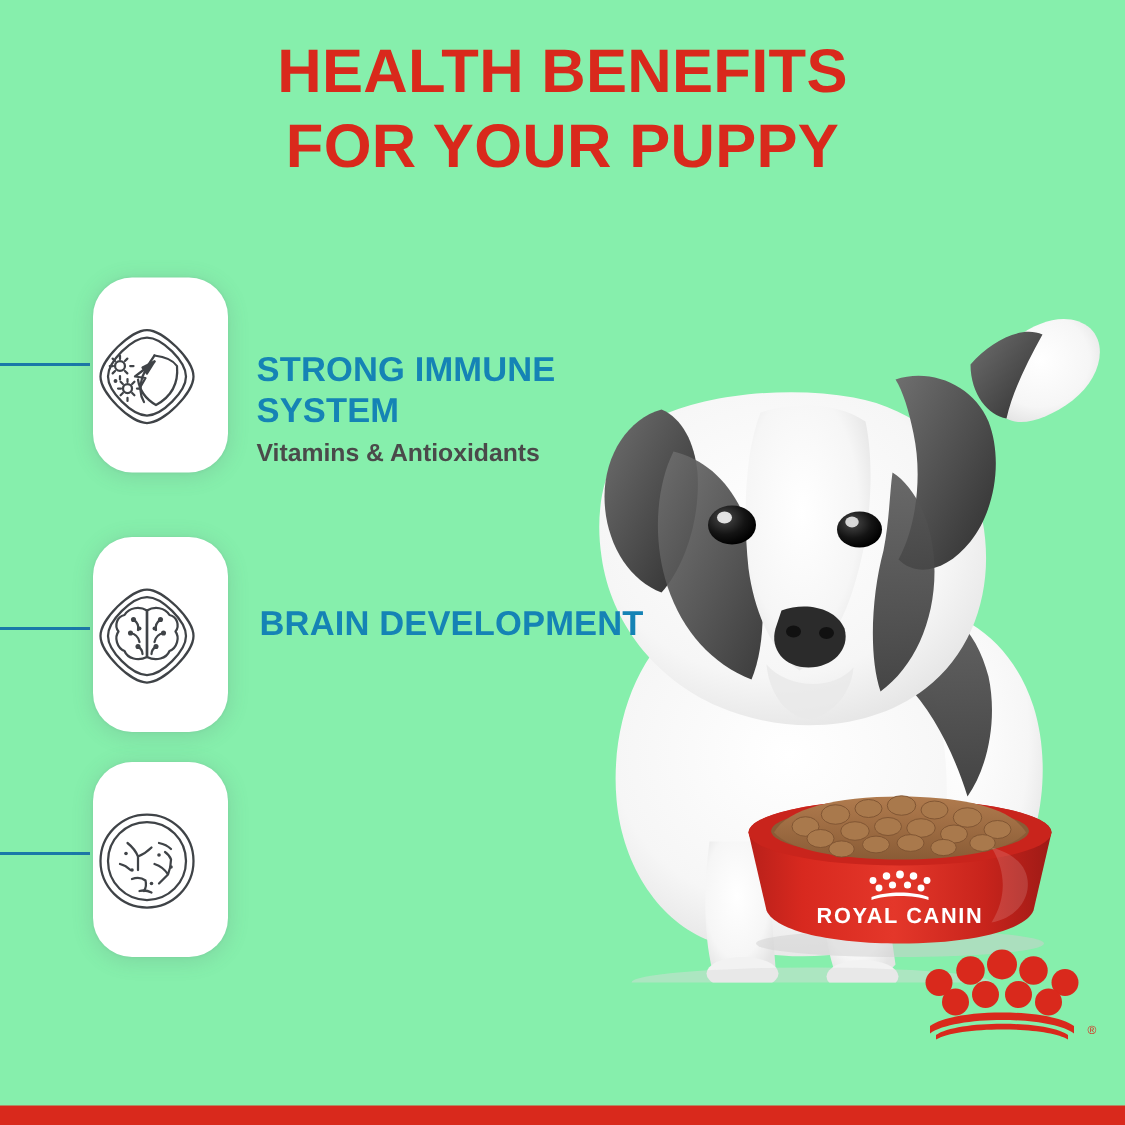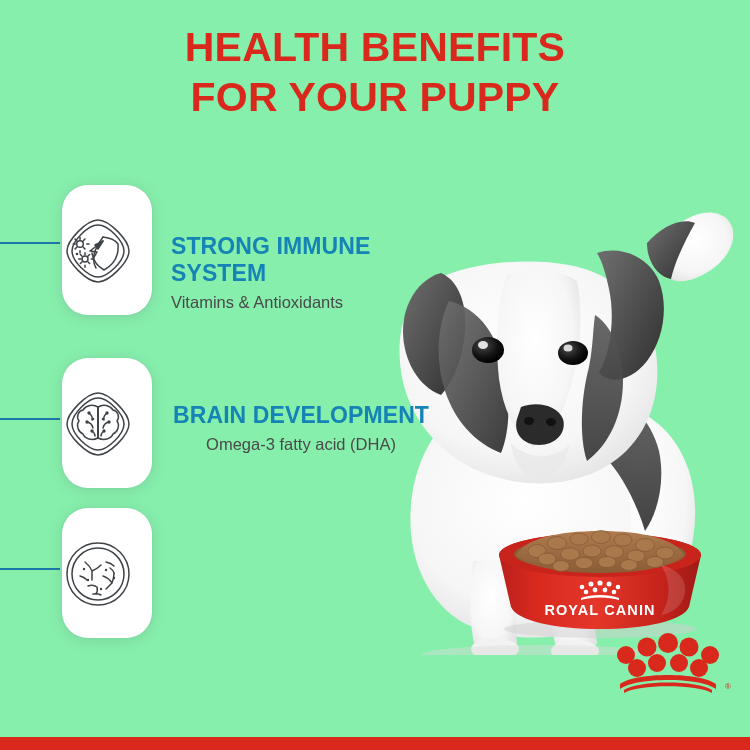--- a/index.html
+++ b/index.html
@@ -45,21 +45,21 @@
     position:absolute;left:62px;top:30px;width:72px;height:72px;
   }
   .icon svg{display:block;width:100%;height:100%;}
 
   .texts{position:absolute;left:171px;top:14px;width:260px;margin-top:32px;}
   .heading{
     color:#1583b5;font-weight:700;font-size:23px;line-height:27px;
     letter-spacing:.1px;
   }
   .sub{
-    margin-top:4px;color:#4a4a4a;font-weight:400;font-size:16.5px;
+    margin-top:4px;color:#4a4a4a;font-weight:700;font-size:16.5px;
     line-height:22px;
   }
 
   
   .b1 .texts{top:16px;}
   .b2 .texts{top:22px;text-align:center;}
   .b3 .texts{top:10px;}
   .b2 .card{top:10px;}
   .b2 .icon{top:40px;}
   .b3 .card{top:8px;}
@@ -282,21 +282,20 @@
         <circle cx="30" cy="43" r="1.7" fill="#3f4347" stroke="none"></circle>
         <circle cx="45" cy="25" r="1.7" fill="#3f4347" stroke="none"></circle>
         <circle cx="47" cy="34" r="1.7" fill="#3f4347" stroke="none"></circle>
         <circle cx="42" cy="43" r="1.7" fill="#3f4347" stroke="none"></circle>
         <circle cx="31" cy="31" r="1.3" fill="#3f4347" stroke="none"></circle>
         <circle cx="41" cy="31" r="1.3" fill="#3f4347" stroke="none"></circle>
       </svg>
     </div>
     <div class="texts">
       <div class="heading">BRAIN DEVELOPMENT</div>
-      <div class="sub">Omega-3 fatty acid (DHA)</div>
     </div>
   </div>
 
   <div class="benefit b3">
     <div class="connector"></div>
     <div class="card"></div>
     <div class="icon">
       <svg viewBox="0 0 72 72" xmlns="http://www.w3.org/2000/svg" fill="none" stroke="#3f4347" stroke-width="1.5" stroke-linecap="round" stroke-linejoin="round">
         <circle cx="36" cy="36" r="31"></circle>
         <circle cx="36" cy="36" r="26"></circle>

